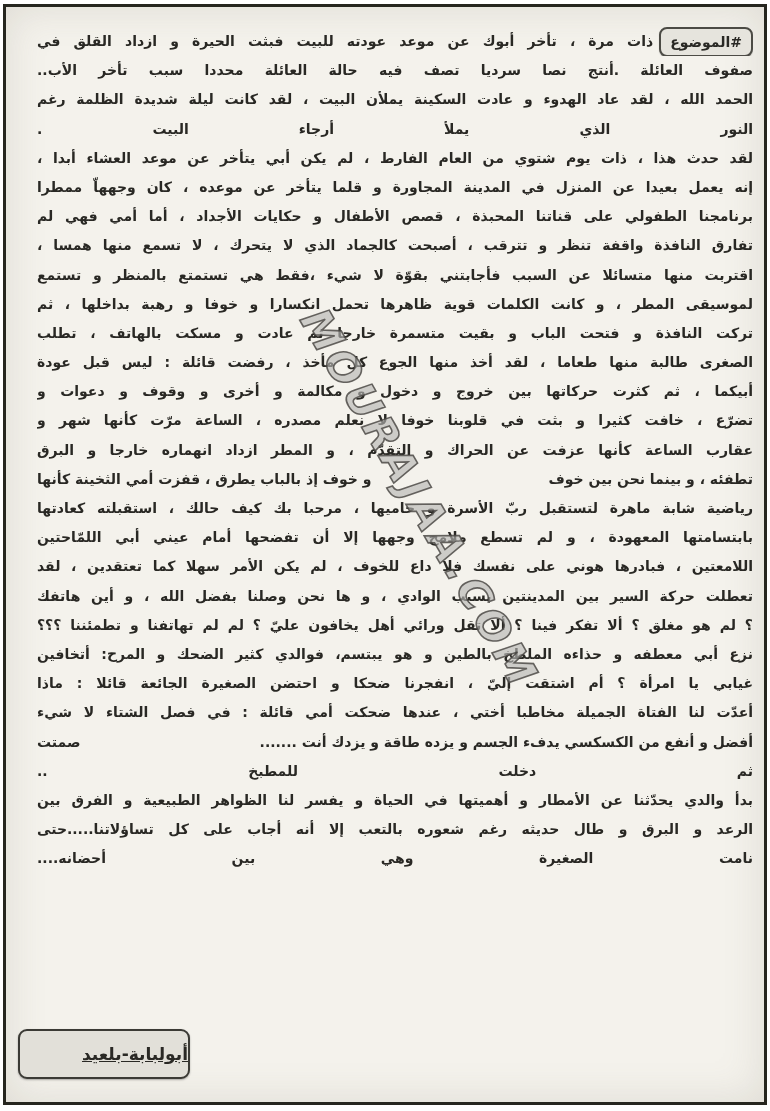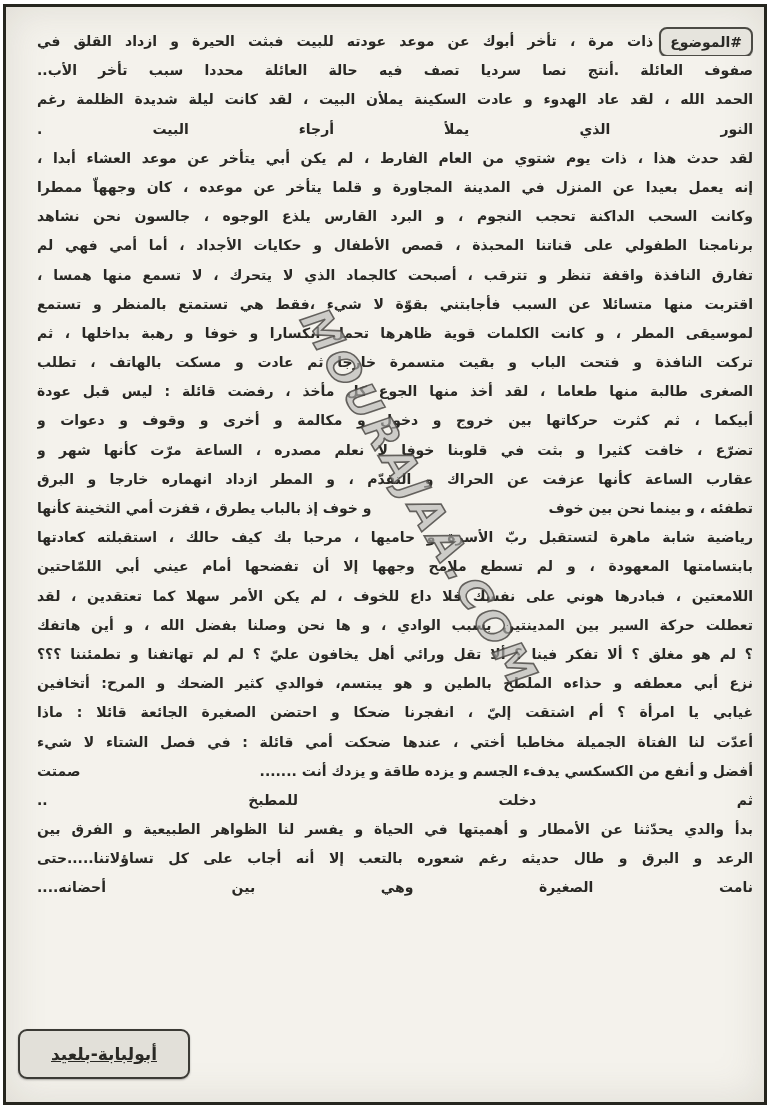--- a/index.html
+++ b/index.html
@@ -73,21 +73,21 @@
   .signature{
     position:absolute;
     top:1022px;
     right:auto;
     left:12px;
     width:168px;
     height:46px;
     background:#e2e0d9;
     border:2.5px solid #3b3a35;
     border-radius:9px;
-    display:flex;align-items:center;justify-content:center;
+    display:flex;align-items:center;
     font-size:17px;font-weight:700;color:#2a2925;
     text-decoration:underline;
     box-shadow:0 1px 2px rgba(0,0,0,0.3);
   }
 </style>
 </head>
 <body>
 
 <div class="stage">
   <div class="frame">
@@ -105,21 +105,20 @@
           <div class="line spread">
             <span>النور</span>
             <span>الذي</span>
             <span>يملأ</span>
             <span>أرجاء</span>
             <span>البيت</span>
             <span>.</span>
           </div>
           <div class="line">لقد حدث هذا ، ذات يوم شتوي من العام الفارط ، لم يكن أبي يتأخر عن موعد العشاء أبدا ،</div>
           <div class="line">إنه يعمل بعيدا عن المنزل في المدينة المجاورة و قلما يتأخر عن موعده ، كان وجههاّ ممطرا</div>
-          <div class="line">وكانت السحب الداكنة تحجب النجوم ، و البرد القارس يلذع الوجوه ، جالسون نحن نشاهد</div>
           <div class="line">برنامجنا الطفولي على قناتنا المحبذة ، قصص الأطفال و حكايات الأجداد ، أما أمي فهي لم</div>
           <div class="line">تفارق النافذة واقفة تنظر و تترقب ، أصبحت كالجماد الذي لا يتحرك ، لا تسمع منها همسا ،</div>
           <div class="line">اقتربت منها متسائلا عن السبب فأجابتني بقوّة لا شيء ،فقط هي تستمتع بالمنظر و تستمع</div>
           <div class="line">لموسيقى المطر ، و كانت الكلمات قوية ظاهرها تحمل انكسارا و خوفا و رهبة بداخلها ، ثم</div>
           <div class="line">تركت النافذة و فتحت الباب و بقيت متسمرة خارجا ثم عادت و مسكت بالهاتف ، تطلب</div>
           <div class="line">الصغرى طالبة منها طعاما ، لقد أخذ منها الجوع كل مأخذ ، رفضت قائلة : ليس قبل عودة</div>
           <div class="line">أبيكما ، ثم كثرت حركاتها بين خروج و دخول و مكالمة و أخرى و وقوف و دعوات و</div>
           <div class="line">تضرّع ، خافت كثيرا و بثت في قلوبنا خوفا لا نعلم مصدره ، الساعة مرّت كأنها شهر و</div>
           <div class="line">عقارب الساعة كأنها عزفت عن الحراك و التقدّم ، و المطر ازداد انهماره خارجا و البرق</div>
           <div class="line spread">

